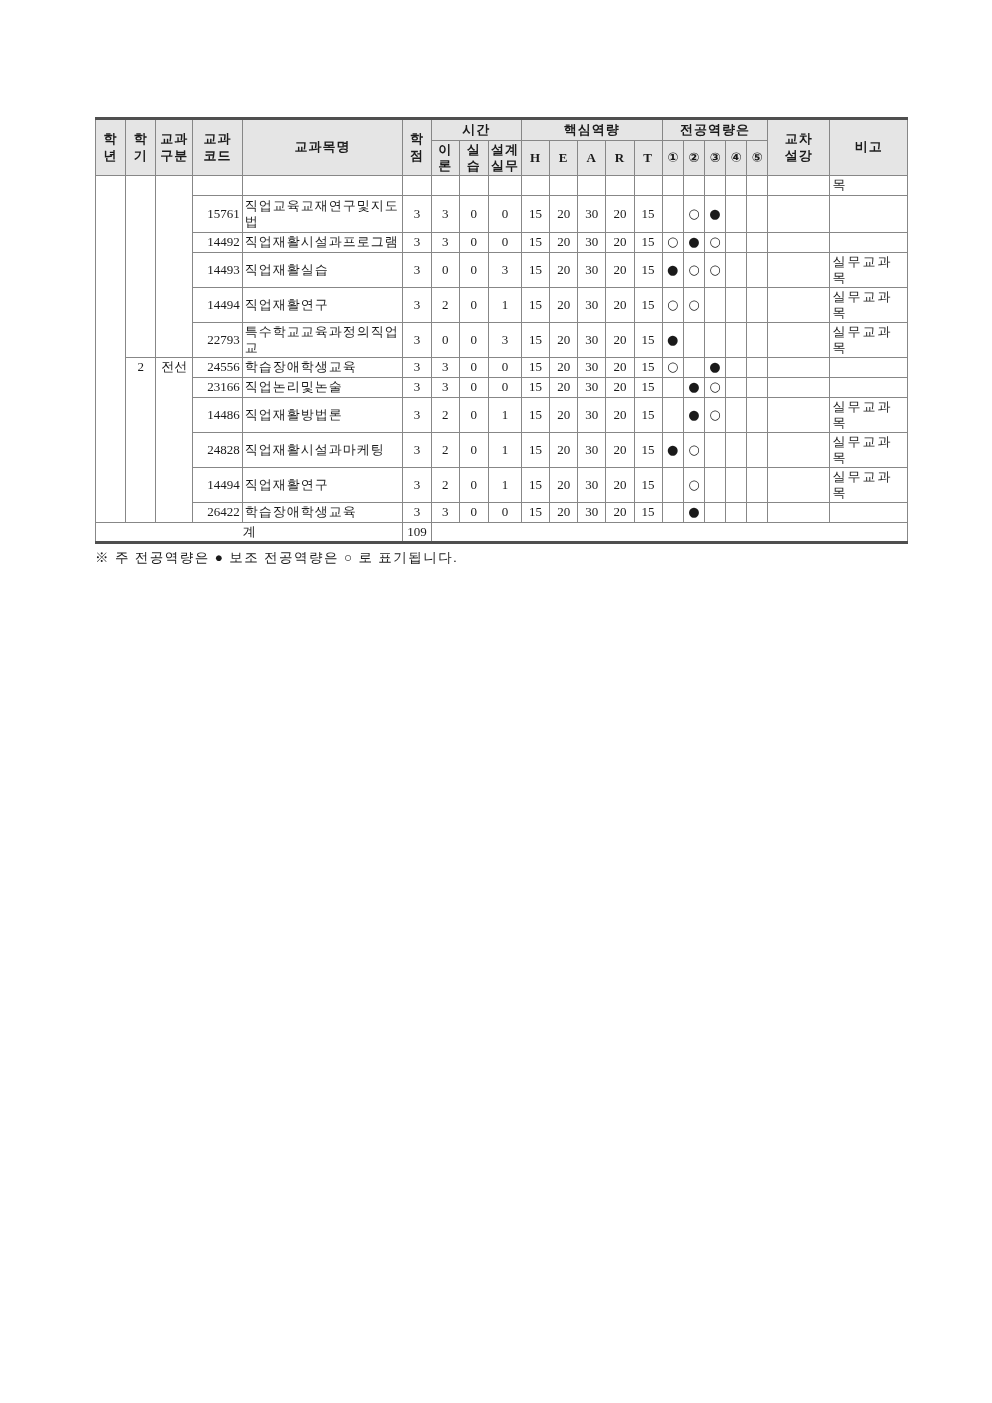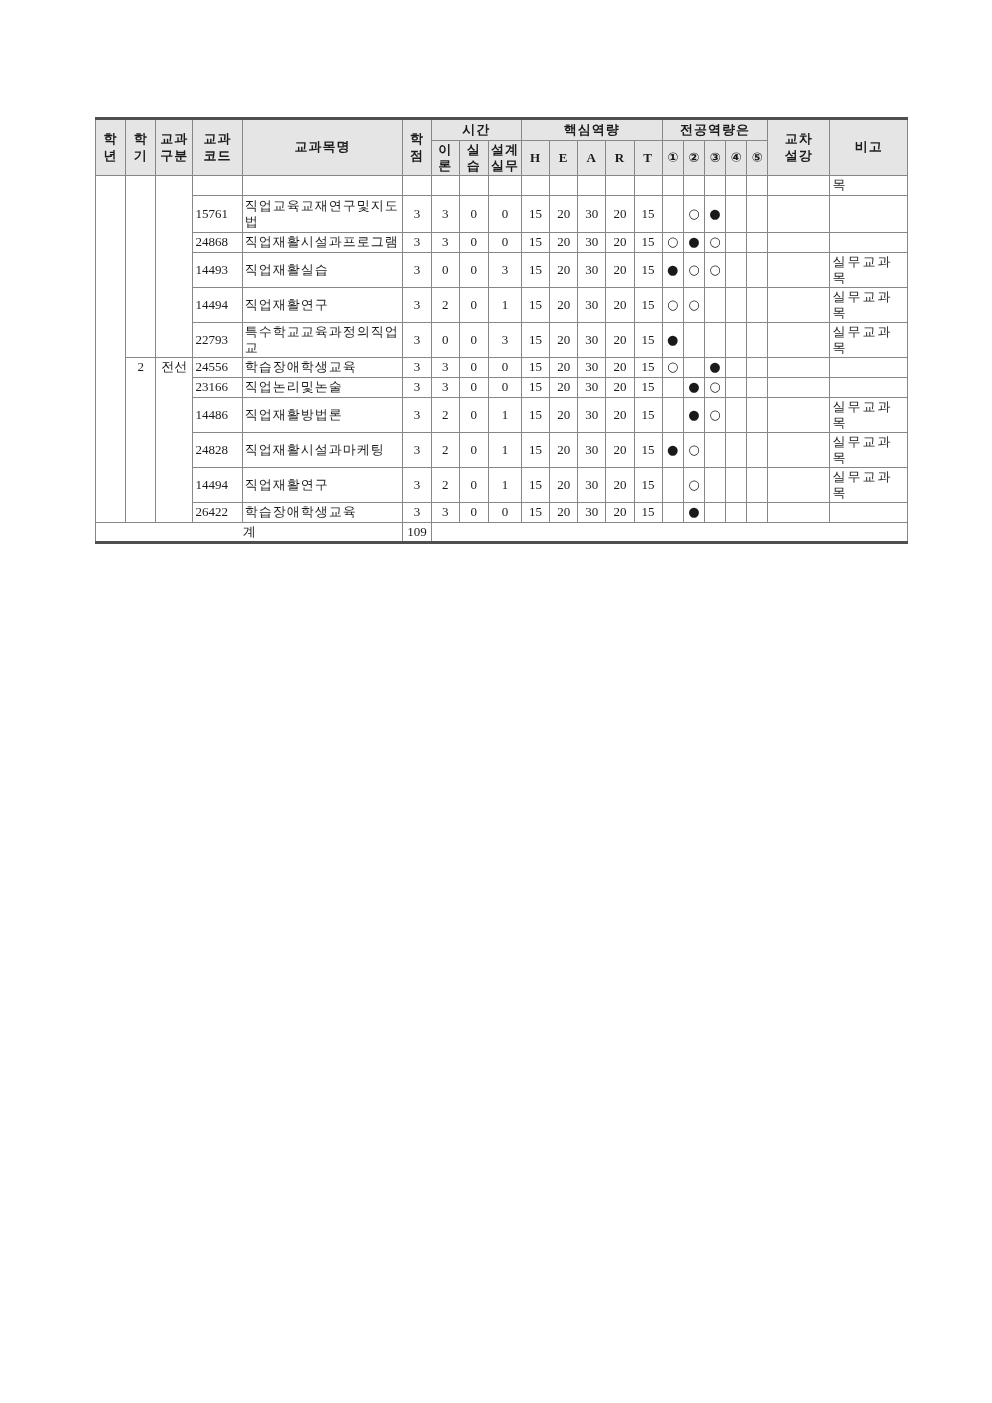--- a/index.html
+++ b/index.html
@@ -7,21 +7,21 @@
         font-family:"Liberation Serif","DejaVu Serif",serif;color:#1a1a1a;}
   table.curr{position:absolute;left:95px;top:117px;width:813px;
         border-collapse:collapse;table-layout:fixed;font-size:13px;
         border-top:3px solid #4f4f4f;border-bottom:3px solid #4f4f4f;
         border-left:1px solid #878787;border-right:1px solid #878787;}
   th,td{border:1px solid #878787;padding:0 2px;overflow:hidden;line-height:1.25;}
   th{background:#e5e5e5;font-weight:bold;text-align:center;vertical-align:middle;
      white-space:pre-line;font-size:13px;letter-spacing:1px;}
   td{vertical-align:middle;}
   .c{text-align:center;}
-  .code{text-align:left;letter-spacing:0;}
+  .code{text-align:right;letter-spacing:0;}
   .name{text-align:left;word-break:break-all;letter-spacing:1px;margin-left:48px;}
   .note{text-align:left;word-break:break-all;letter-spacing:2px;vertical-align:middle;}
   .mark{text-align:center;font-family:"DejaVu Sans",sans-serif;font-size:13px;padding:0;}
   .major-th{font-family:"DejaVu Sans",sans-serif;letter-spacing:0;}
   .top{vertical-align:top;text-align:center;padding-top:1px;}
   tr.h20{height:20px;} tr.h22{height:22px;} tr.h35{height:35px;} tr.h37{height:37px;}
   .footnote{position:absolute;left:95px;top:549px;font-size:13.5px;letter-spacing:1.5px;
             font-family:"Liberation Serif","DejaVu Serif",serif;}
 </style>
 </head>
@@ -128,21 +128,21 @@
       <td class="c">15</td>
       <td class="mark"></td>
       <td class="mark">○</td>
       <td class="mark">●</td>
       <td class="mark"></td>
       <td class="mark"></td>
       <td class="c"></td>
       <td class="note"></td>
     </tr>
     <tr class="h20">
-      <td class="code">24868</td>
+      <td class="code">14492</td>
       <td class="name">직업재활시설과프로그램</td>
       <td class="c">3</td>
       <td class="c">3</td>
       <td class="c">0</td>
       <td class="c">0</td>
       <td class="c">15</td>
       <td class="c">20</td>
       <td class="c">30</td>
       <td class="c">20</td>
       <td class="c">15</td>
@@ -337,14 +337,15 @@
       <td class="note"></td>
     </tr>
     <tr class="h20">
       <td colspan="5" class="c">계</td>
       <td class="c">109</td>
       <td colspan="15"></td>
     </tr>
   </tbody>
 </table>
 
+<div class="footnote">※ 주 전공역량은 ● 보조 전공역량은 ○ 로 표기됩니다.</div>
 
 </div>
 
 </body></html>

